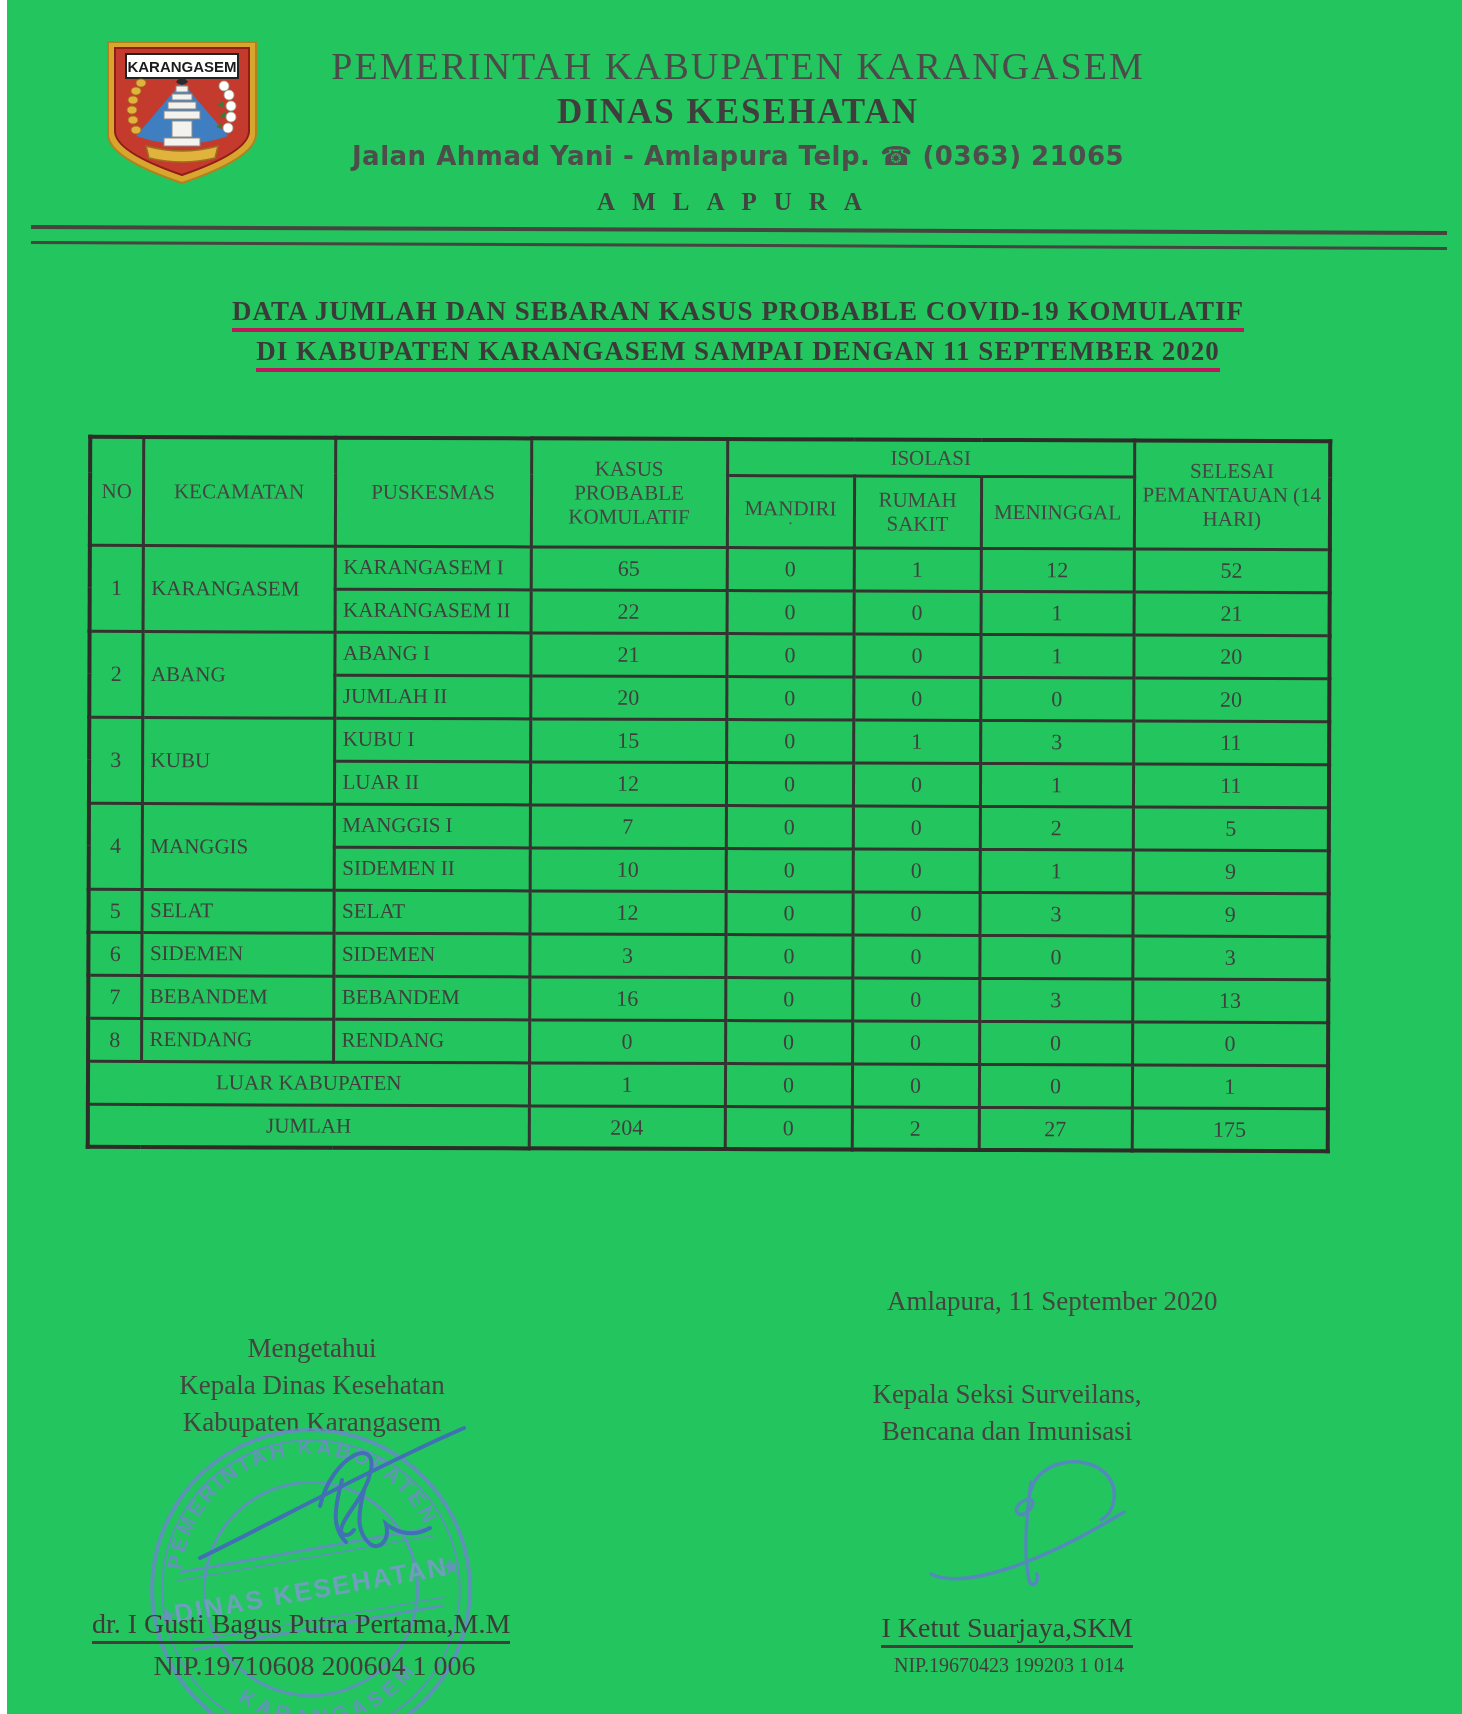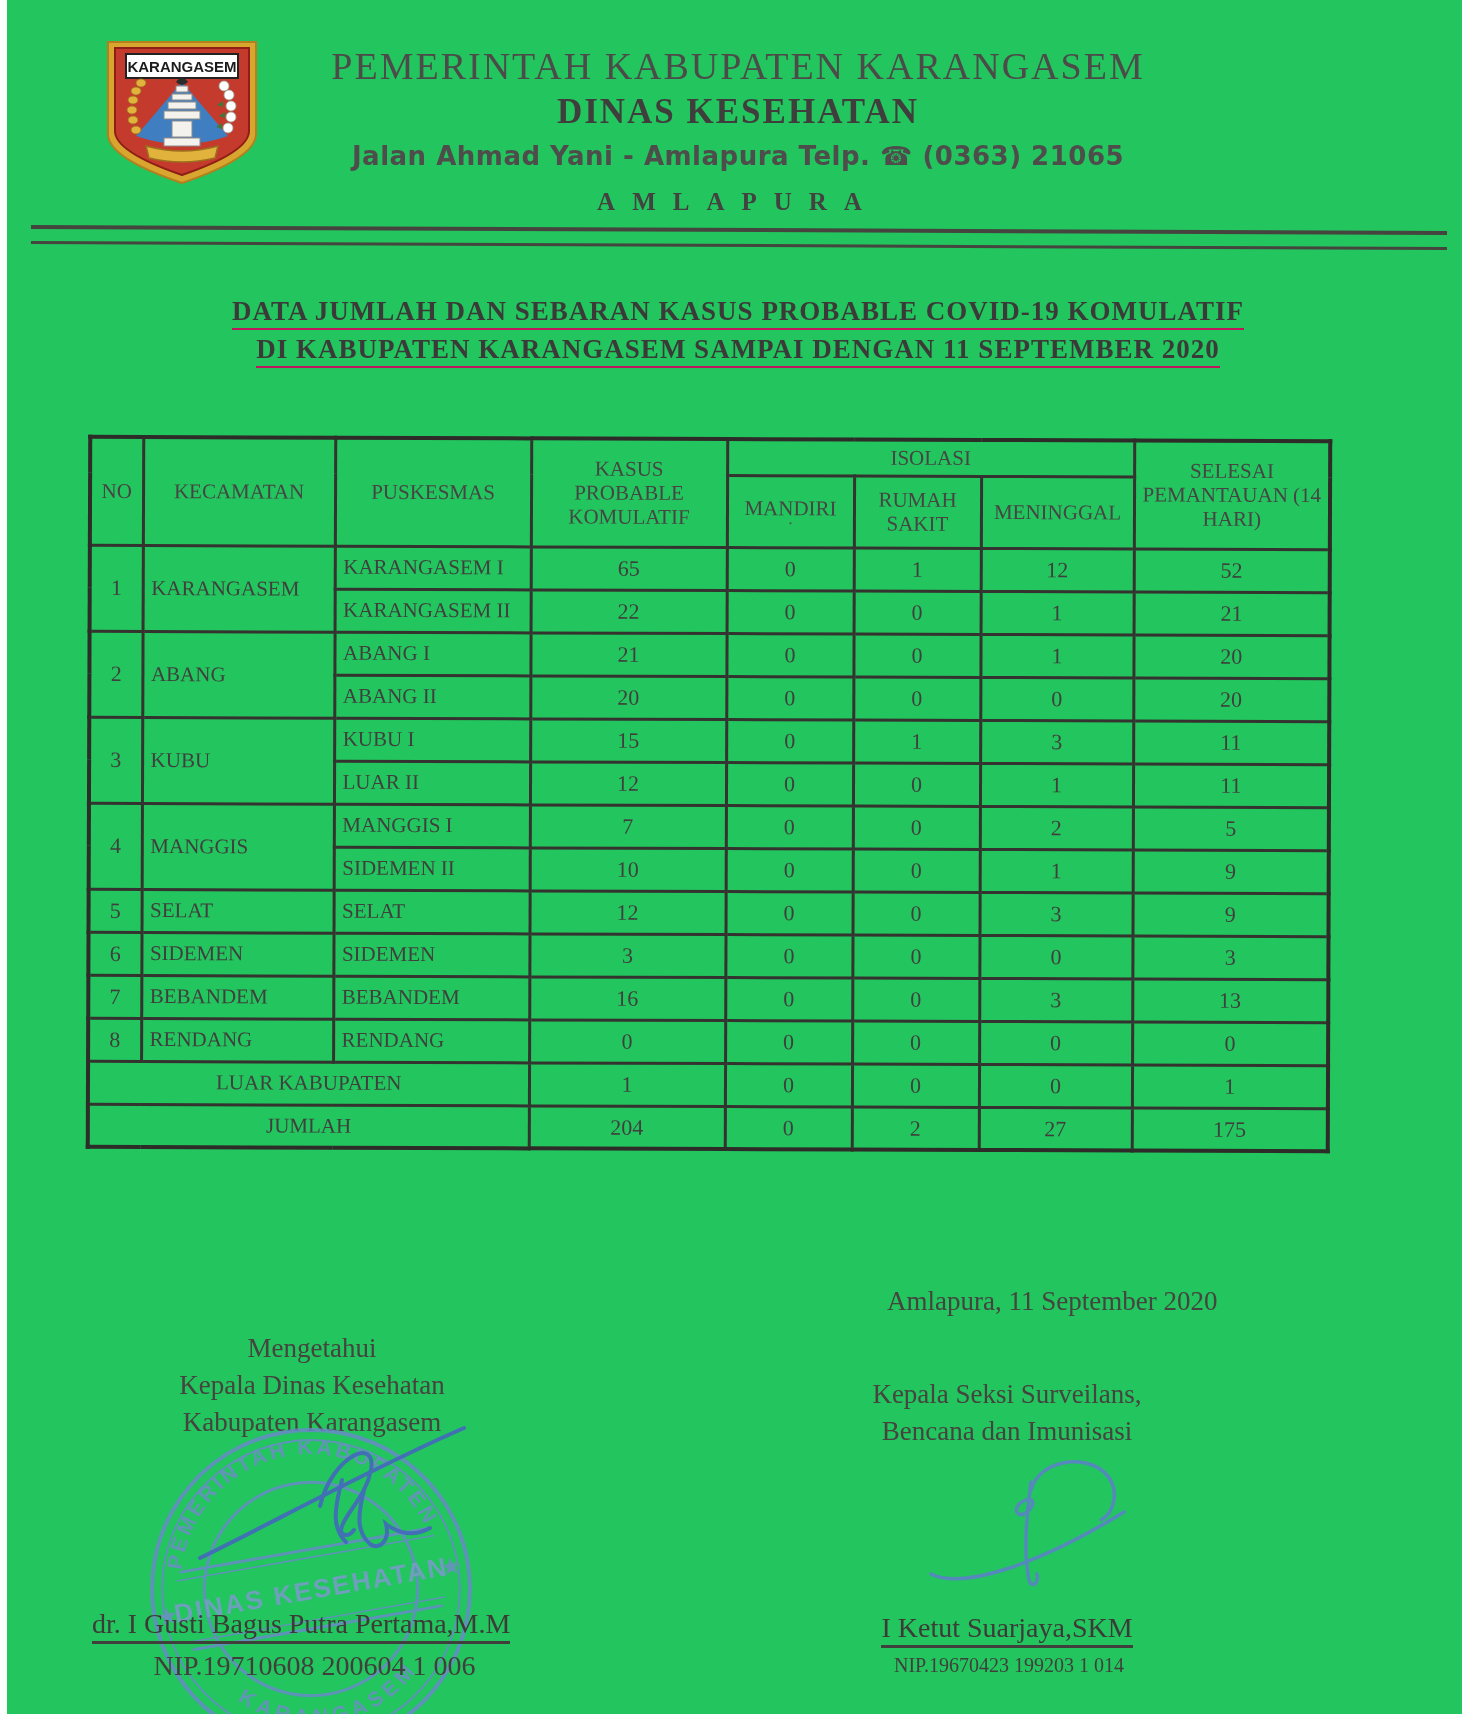--- a/index.html
+++ b/index.html
@@ -20,21 +20,21 @@
        font-size:26px;font-weight:700;color:#4e4d4b;letter-spacing:0.5px;}
   .lh3 .ph{font-weight:400;}
   .lh4{position:absolute;left:0;top:188px;width:100%;text-align:center;
        font-size:25px;font-weight:bold;letter-spacing:17px;color:#434240;}
   .rule{position:absolute;left:24px;top:228px;width:1416px;height:12px;
         border-top:4px solid #45443f;border-bottom:3px solid #45443f;
         transform:rotate(0.25deg);}
   
   .doc-title{position:absolute;left:0;top:296px;width:100%;text-align:center;
              font-size:27px;font-weight:bold;color:#3b3a38;letter-spacing:1px;}
-  .doc-title .tl{display:inline-block;border-bottom:2px solid #be185d;
+  .doc-title .tl{display:inline-block;border-bottom:4px solid #be185d;
                  padding-bottom:1px;margin-bottom:4px;}
   
   table.data-table{
     position:absolute;left:80px;top:437px;width:1240px;
     border-collapse:collapse;table-layout:fixed;
     transform:rotate(0.2deg);
     font-size:21px;color:#403f3d;
   }
   .data-table th,.data-table td{
     border:3px solid #35332f;padding:0 6px;text-align:center;
@@ -178,21 +178,21 @@
         <td rowspan="2" class="num">2</td>
         <td rowspan="2" class="al">ABANG</td>
         <td class="al">ABANG I</td>
         <td class="num">21</td>
         <td class="num">0</td>
         <td class="num">0</td>
         <td class="num">1</td>
         <td class="num">20</td>
       </tr>
       <tr>
-        <td class="al">ABANG II</td>
+        <td class="al">JUMLAH II</td>
         <td class="num">20</td>
         <td class="num">0</td>
         <td class="num">0</td>
         <td class="num">0</td>
         <td class="num">20</td>
       </tr>
       <tr>
         <td rowspan="2" class="num">3</td>
         <td rowspan="2" class="al">KUBU</td>
         <td class="al">KUBU I</td>

